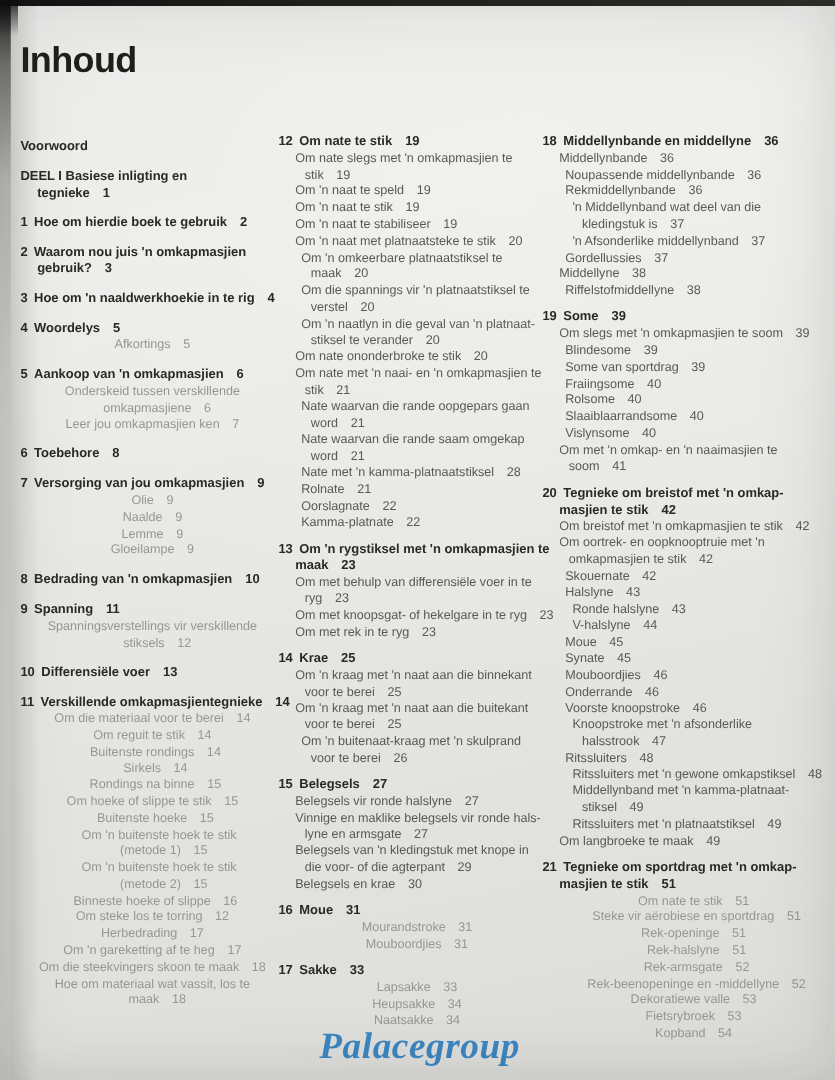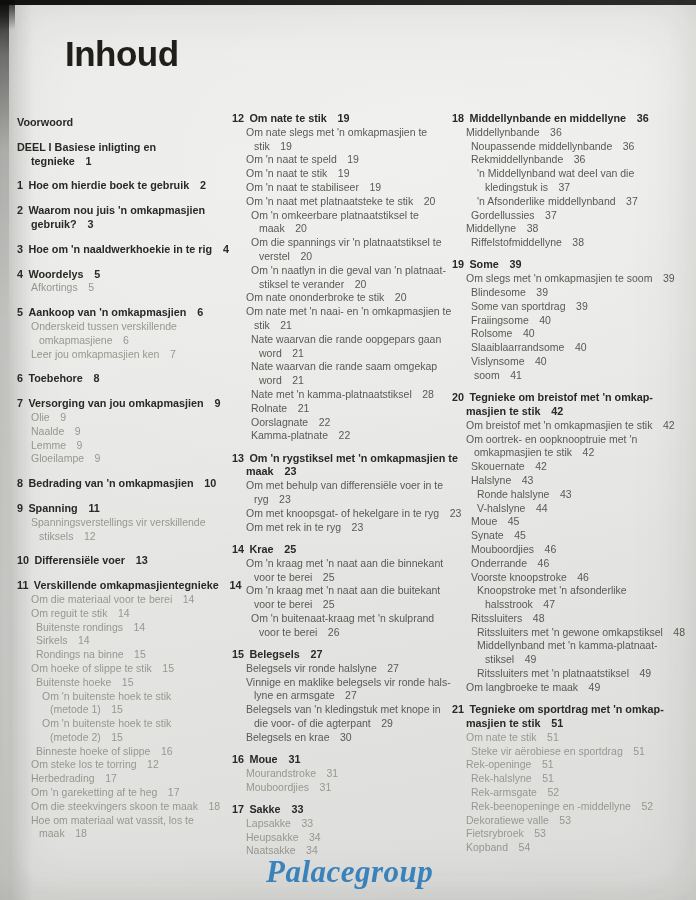--- a/index.html
+++ b/index.html
@@ -28,35 +28,35 @@
   .shade-left{
     position:absolute;top:0;left:9px;width:24px;height:100%;
     background:linear-gradient(90deg,rgba(70,70,66,0.16),rgba(70,70,66,0));
   }
   .corner-top-left{
     position:absolute;top:0;left:0;width:15px;height:30px;
     background:linear-gradient(180deg,rgba(10,10,10,0.85),rgba(10,10,10,0));
   }
   .title{
     position:absolute;left:17px;top:34px;
-    font-size:35px;font-weight:bold;color:#201f1c;letter-spacing:-0.5px;margin-left:48px;
+    font-size:30px;font-weight:bold;color:#201f1c;letter-spacing:-0.5px;
   }
   .col{position:absolute;font-size:10.5px;color:#5a5955;}
   .col1{left:17px;top:116px;width:206px;}
   .col2{left:232px;top:112px;width:217px;}
   .col3{left:452px;top:112px;width:238px;}
   .entry{}
   .line{line-height:13.8px;white-space:nowrap;}
   .e-h{font-weight:bold;color:#2a2926;font-size:10.8px;}
   .e-s1{padding-left:14px;}
   .e-s2{padding-left:19px;}
   .e-s3{padding-left:25px;}
   .line.cont{padding-left:8px;}
   .e-h .line.cont{padding-left:14px;}
-  .dim{color:#98978f;}
+  .dim{color:#98978f;text-align:center;}
   .gap{margin-top:8.5px;}
   .col1 .gap{margin-top:11px;}
   .watermark{
     position:absolute;left:50%;top:854px;transform:translateX(-49%);
     font-family:"Liberation Serif","DejaVu Serif",serif;
     font-style:italic;font-weight:bold;font-size:31px;color:#3c86c0;
     letter-spacing:0.5px;
   }
   .vignette{
     position:absolute;inset:0;pointer-events:none;
@@ -365,20 +365,21 @@
       <div class="entry e-s2">
         <div class="line">Rolsome  40</div>
       </div>
       <div class="entry e-s2">
         <div class="line">Slaaiblaarrandsome  40</div>
       </div>
       <div class="entry e-s2">
         <div class="line">Vislynsome  40</div>
       </div>
       <div class="entry e-s1">
+        <div class="line">Om met 'n omkap- en 'n naaimasjien te</div>
         <div class="line cont">soom  41</div>
       </div>
       <div class="entry e-h gap">
         <div class="line">20 Tegnieke om breistof met 'n omkap-</div>
         <div class="line cont">masjien te stik  42</div>
       </div>
       <div class="entry e-s1">
         <div class="line">Om breistof met 'n omkapmasjien te stik  42</div>
       </div>
       <div class="entry e-s1">

